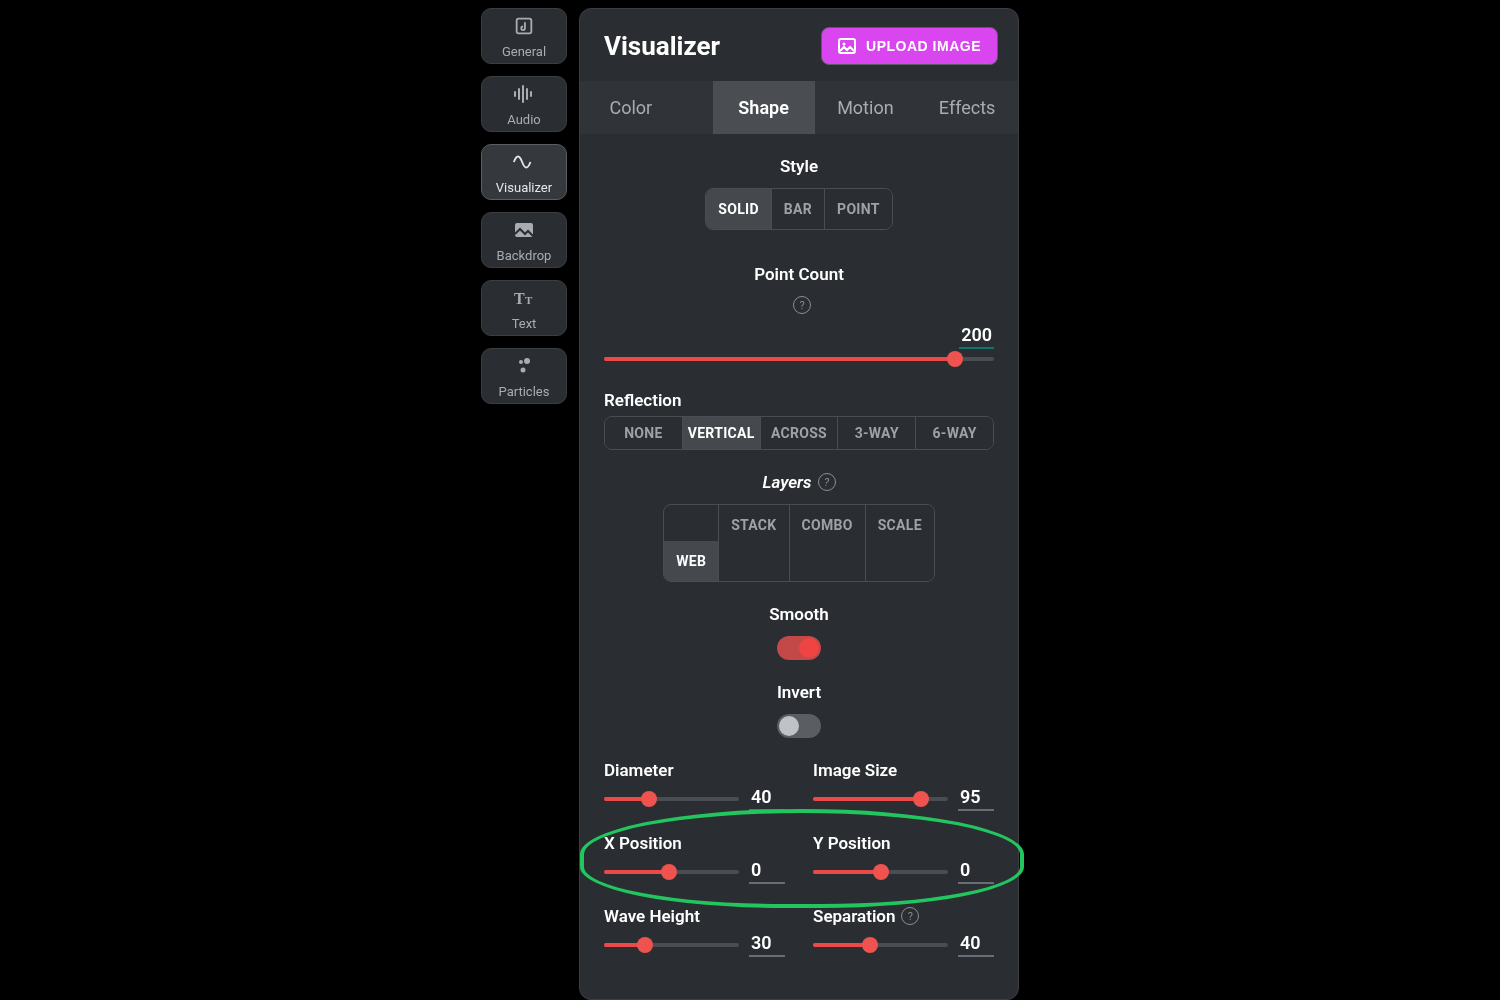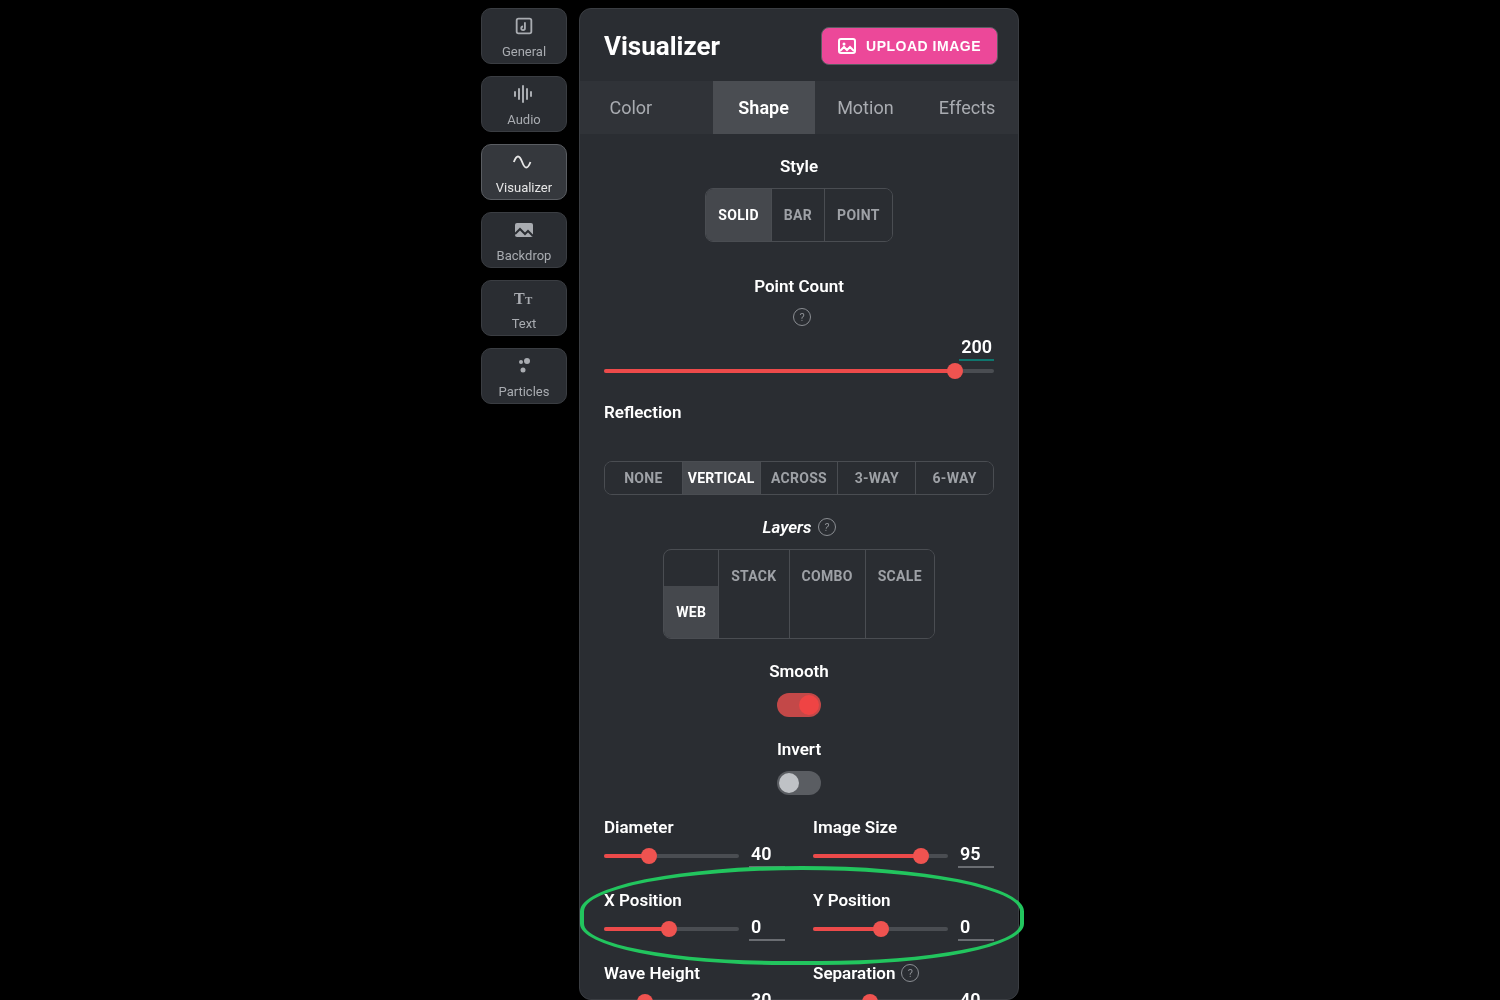--- a/index.html
+++ b/index.html
@@ -70,21 +70,21 @@
     align-items: center;
     justify-content: space-between;
     padding: 18px 20px 16px 24px;
   }
   .panel-title {
     font-size: 26px;
     font-weight: 700;
     color: #fff;
   }
   .upload-btn {
-    background: #ec4899;
+    background: #d946ef;
     border: 1px solid #5a5d62;
     border-radius: 8px;
     color: #fff;
     font-weight: 700;
     font-size: 14px;
     letter-spacing: .5px;
     padding: 10px 16px;
     display: flex;
     align-items: center;
     gap: 10px;
@@ -142,21 +142,21 @@
     display: flex;
     border: 1px solid #4a4d52;
     border-radius: 8px;
     overflow: hidden;
   }
   .seg-opt {
     background: #2a2d32;
     color: #9ea1a6;
     font-weight: 700;
     font-size: 14px;
-    padding: 18px 12px;
+    padding: 12px 12px;
     border-left: 1px solid #4a4d52;
     cursor: pointer;
     letter-spacing: .3px;
   }
   .seg-opt:first-child { border-left: none; }
   .seg-opt.active { background: #45484d; color: #fff; }
   .seg.wide .seg-opt { flex: 1; text-align: center; padding: 8px 0; }
   
   .slider-block { display: flex; flex-direction: column; gap: 6px; }
   .slider-row { display: flex; align-items: center; gap: 14px; }
@@ -318,21 +318,21 @@
               <div class="slider-track">
                   <div class="slider-fill" style="width:90%"></div>
                 </div>
               <div class="slider-thumb" style="left:90%"></div>
             </div>
           </div>
         </div>
 
         <div class="slider-block">
           <div class="field-label">Reflection</div>
-          <div class="seg wide" style="width:100%;margin-top:33px;">
+          <div class="seg wide" style="width:100%;">
             <div class="seg-opt">NONE</div>
             <div class="seg-opt active">VERTICAL</div>
             <div class="seg-opt">ACROSS</div>
             <div class="seg-opt">3-WAY</div>
             <div class="seg-opt">6-WAY</div>
           </div>
         </div>
 
         <div class="row-flex">
           <div style="display:flex;align-items:center;font-style:italic;">

